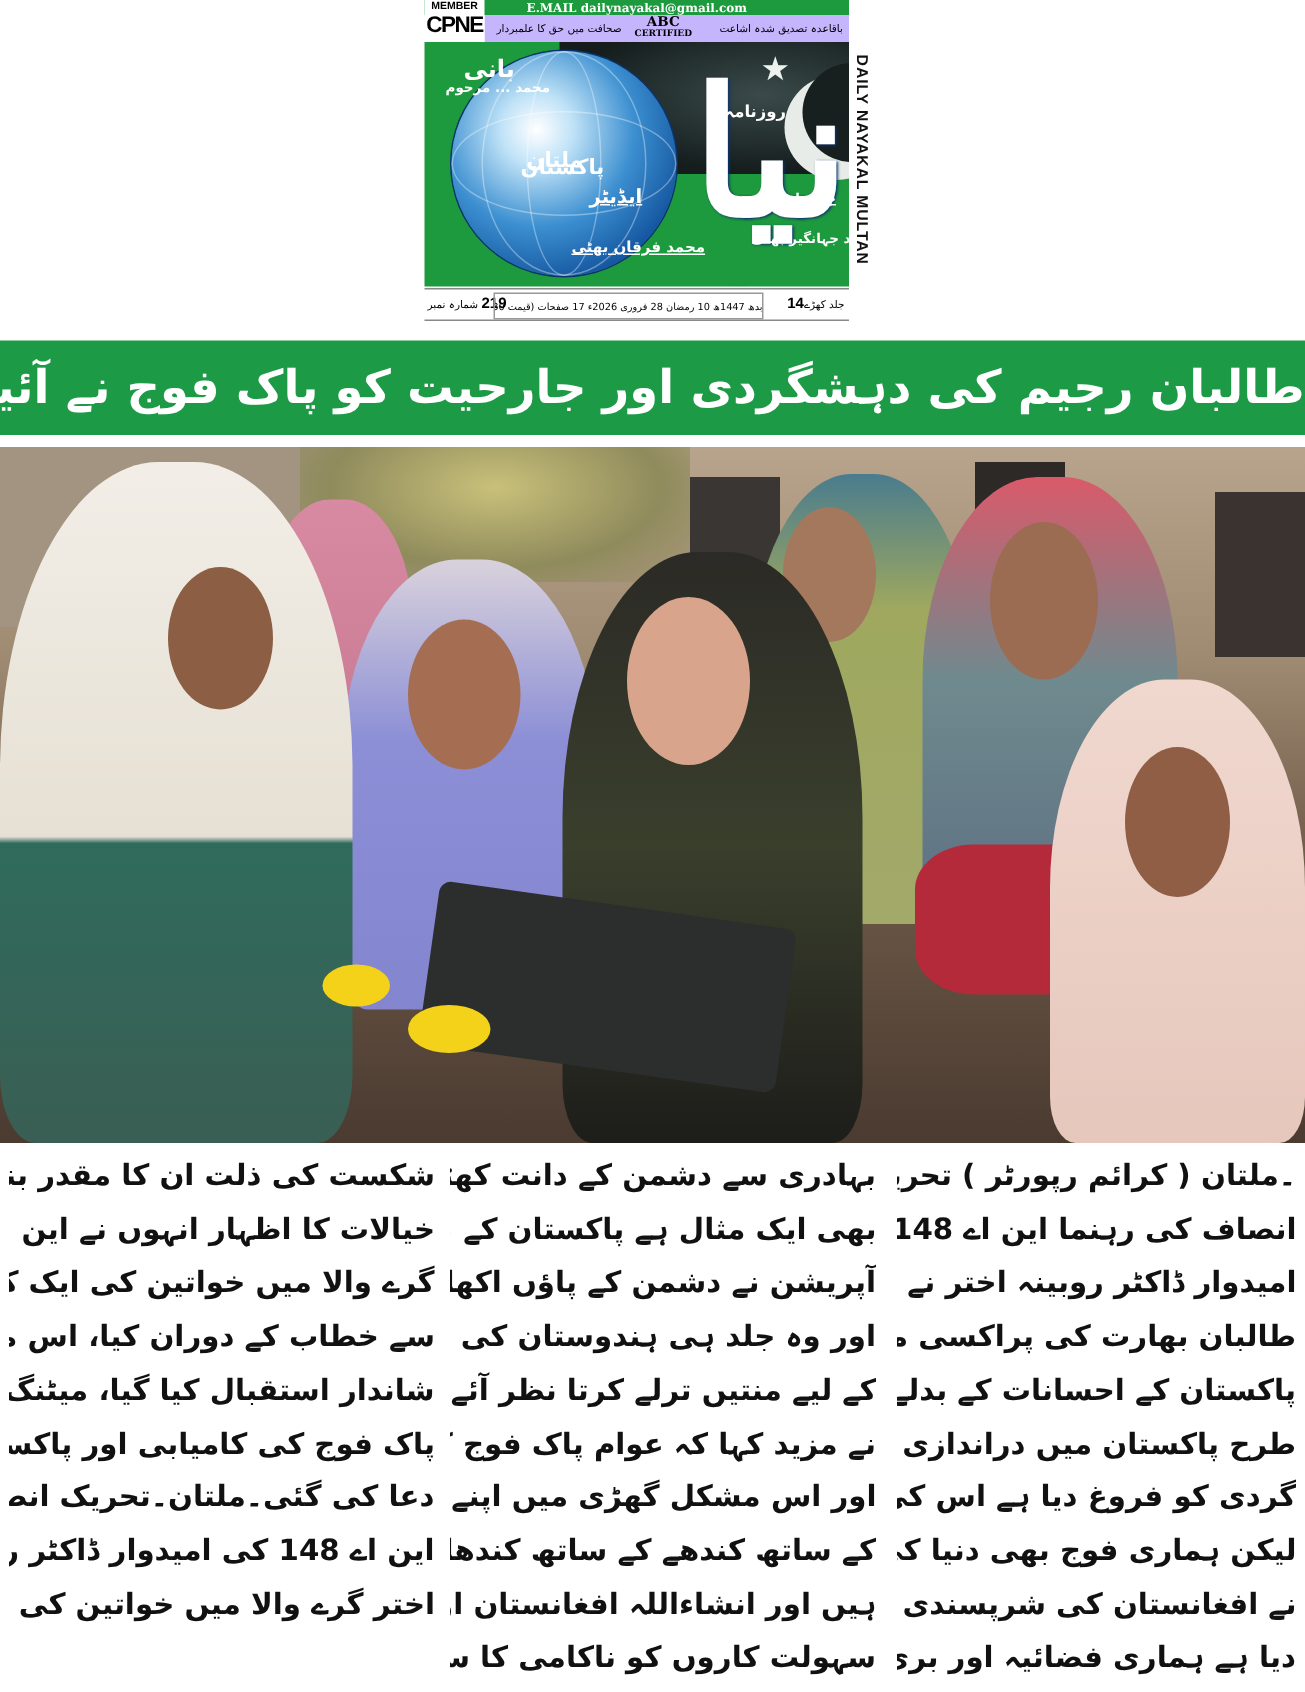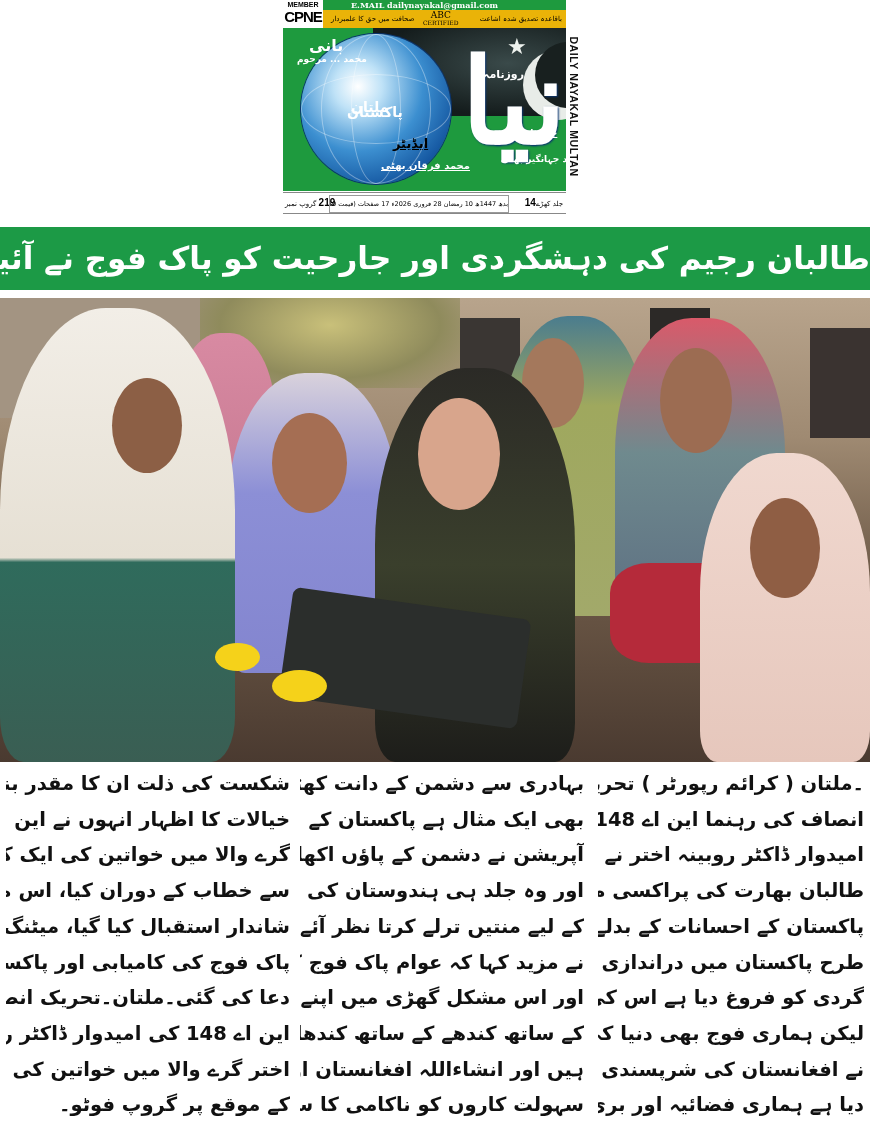--- a/index.html
+++ b/index.html
@@ -17,25 +17,25 @@
     background: #1e9a3e; color: #fff; font-family: "DejaVu Serif", serif;
     font-size: 8px; font-weight: bold; line-height: 10px; text-align: center;
   }
   .mh-member {
     position: absolute; left: 0; top: 0; width: 40px; height: 28px;
     background: #fff; z-index: 3; text-align: center;
   }
   .mh-member .m1 { font-size: 7px; font-weight: bold; line-height: 9px; font-family: "Liberation Sans", sans-serif; }
   .mh-member .m2 { font-size: 15px; font-weight: bold; line-height: 16px; font-family: "Liberation Sans", sans-serif; letter-spacing: -1px; }
   .mh-strip {
-    position: absolute; left: 40px; top: 10px; width: 243px; height: 28px; background: #eab308;
+    position: absolute; left: 40px; top: 10px; width: 243px; height: 28px; background: #c4b5fd;
     font-size: 7px; line-height: 18px;
   }
   .mh-strip .left { position: absolute; left: 8px; top: 0; direction: rtl; }
-  .mh-strip .mid { position: absolute; left: 100px; top: 1px; text-align: center; line-height: 8px; font-family: "DejaVu Serif", serif; font-weight: normal; }
+  .mh-strip .mid { position: absolute; left: 100px; top: 1px; text-align: center; line-height: 8px; font-family: "DejaVu Serif", serif; font-weight: bold; }
   .mh-strip .mid .abc { font-size: 9px; }
   .mh-strip .mid .cert { font-size: 6px; }
   .mh-strip .right { position: absolute; right: 4px; top: 0; direction: rtl; }
   .mh-body {
     position: absolute; left: 0; top: 28px; width: 283px; height: 163px;
     background: #1e9a3e; overflow: hidden;
   }
   .mh-dark {
     position: absolute; left: 90px; top: 0; width: 193px; height: 88px;
     background: radial-gradient(ellipse at 70% 40%, #3a4a4a 0%, #141c1c 70%);
@@ -59,21 +59,21 @@
     position: absolute; left: 60px; top: 4px; font-size: 118px; line-height: 140px;
     color: #ffffff; font-weight: bold; direction: rtl; font-family: "DejaVu Serif", serif;
     text-shadow: 1px 1px 2px #0a3470;
   }
   .mh-small { position: absolute; color: #fff; font-weight: bold; direction: rtl; white-space: nowrap; }
   .founder { left: 26px; top: 8px; font-size: 16px; }
   .founder-name { left: 14px; top: 26px; font-size: 9px; }
   .city1 { left: 68px; top: 56px; font-size: 14px; color: #fff; margin-top: 15px; }
   .city2 { left: 64px; top: 76px; font-size: 14px; color: #fff; }
   .rozana { left: 200px; top: 40px; font-size: 11px; }
-  .editor-label { left: 110px; top: 108px; font-size: 13px; color: #000000; text-decoration: underline; }
+  .editor-label { left: 110px; top: 96px; font-size: 13px; color: #ffffff; text-decoration: underline; }
   .editor-name { left: 98px; top: 132px; font-size: 10px; color: #fff; text-decoration: underline; }
   .chief-label { left: 226px; top: 100px; font-size: 9px; color: #fff; text-decoration: underline; }
   .chief-name { left: 218px; top: 126px; font-size: 9px; color: #fff; }
   .mh-vertical {
     position: absolute; left: 283px; top: 0; width: 14px; height: 213px; background: #fff;
   }
   .mh-vertical span {
     position: absolute; left: 14px; top: 0; transform-origin: 0 0; transform: rotate(90deg);
     font-family: "Liberation Sans", sans-serif; font-weight: bold; font-size: 10.5px; white-space: nowrap;
     letter-spacing: 0.6px; color: #111; width: 213px; text-align: center; line-height: 13px;
@@ -174,21 +174,21 @@
     <div class="mh-small city1">ملتان</div>
     <div class="mh-small city2">پاکستان</div>
     <div class="mh-small rozana">روزنامہ</div>
     <div class="mh-small editor-label">ایڈیٹر</div>
     <div class="mh-small editor-name">محمد فرقان بھٹی</div>
     <div class="mh-small chief-label">چیف ایڈیٹر</div>
     <div class="mh-small chief-name">محمد جہانگیر بھٹی</div>
   </div>
 
   <div class="mh-bottom">
-    <span class="issue"><b>219</b> <span>گروپ نمبر</span></span>
+    <span class="issue"><b>219</b> <span>شمارہ نمبر</span></span>
     <span class="date">بدھ 1447ھ 10 رمضان 28 فروری 2026ء 17 صفحات (قیمت 30 روپے)</span>
     <span class="vol"><span>جلد کھڑے</span><b>14</b></span>
   </div>
   <div class="mh-vertical">
     <span>DAILY NAYAKAL MULTAN</span>
   </div>
 </div>
 
 <div class="headline">طالبان رجیم کی دہشگردی اور جارحیت کو پاک فوج نے آئینہ دکھا دیا: ڈاکٹر روبینہ اختر</div>
 
@@ -245,15 +245,14 @@
   <div class="col col-3">
     <span class="line">شکست کی ذلت ان کا مقدر بنے گی ان</span>
     <span class="line">خیالات کا اظہار انہوں نے این اے 148</span>
     <span class="line">گرے والا میں خواتین کی ایک کارنر میٹنگ</span>
     <span class="line">سے خطاب کے دوران کیا، اس موقع پر ان کا</span>
     <span class="line">شاندار استقبال کیا گیا، میٹنگ کے اختتام پر</span>
     <span class="line">پاک فوج کی کامیابی اور پاکستان کے لیے</span>
     <span class="line">دعا کی گئی۔ملتان۔تحریک انصاف کی رہنما</span>
     <span class="line">این اے 148 کی امیدوار ڈاکٹر روبینہ</span>
     <span class="line">اختر گرے والا میں خواتین کی کارنر میٹنگ</span>
-    <span class="line">کے موقع پر گروپ فوٹو۔</span>
   </div>
 </div>
 
 </body></html>

